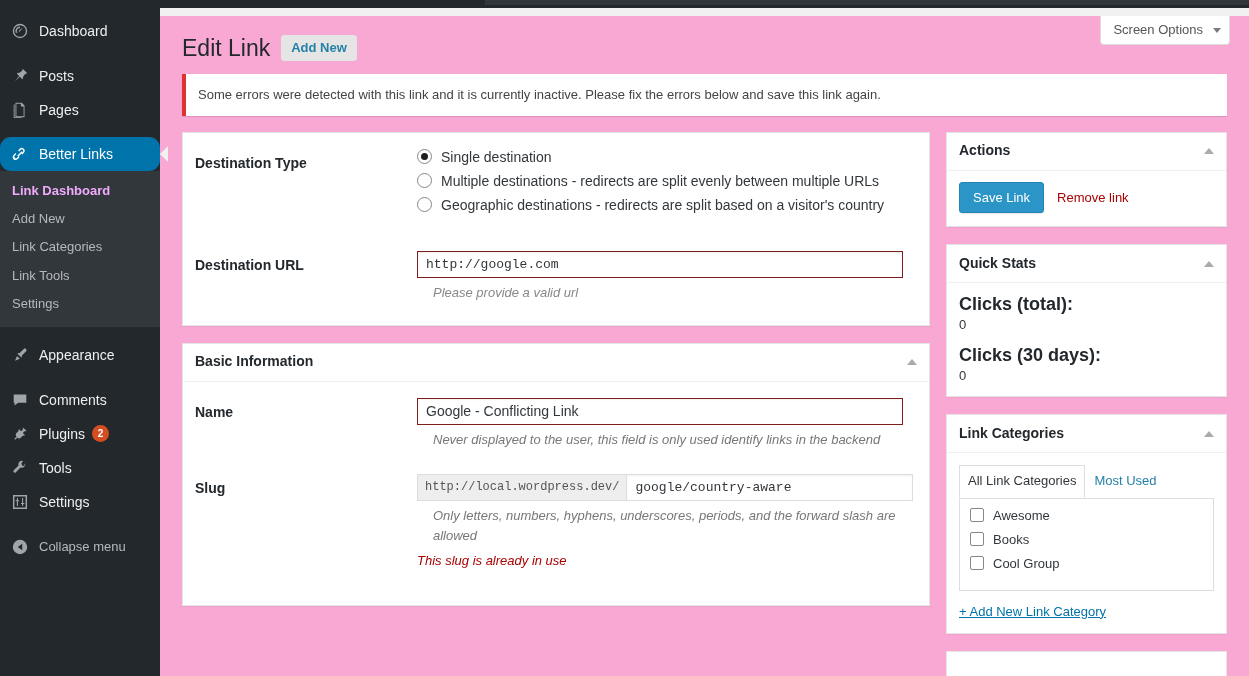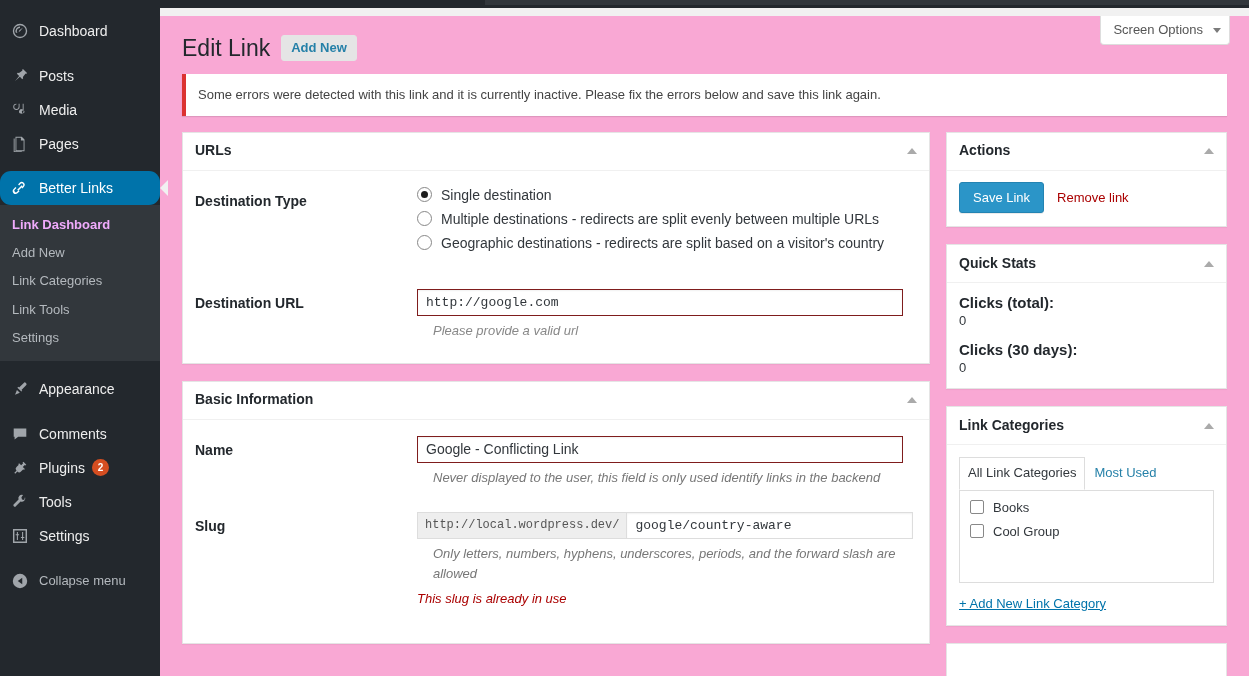--- a/index.html
+++ b/index.html
@@ -314,21 +314,21 @@
   .link-danger {
     color: #a00;
     font-size: 13px;
     margin-left: 13px;
     cursor: pointer;
     text-decoration: none;
   }
   .actions-row { display: flex; align-items: center; }
 
   .stat-label {
-    font-size: 15px;
+    font-size: 18px;
     font-weight: 700;
     color: #23282d;
     margin-bottom: 2px;
   }
   .stat-value {
     font-size: 13px;
     color: #32373c;
     margin-bottom: 13px;
   }
   .stat-value.last { margin-bottom: 0; }
@@ -407,28 +407,20 @@
 
   <div class="menu-item sep-top">
     <span class="mi-icon">
       <svg viewBox="0 0 20 20">
           <path d="M13.3 2.2l-1 1 .5.6-3.9 3-1.4-.3-1 1 2.6 2.6-4.6 5.4 5.4-4.6 2.6 2.6 1-1-.3-1.4 3-3.9.6.5 1-1z"></path>
         </svg>
     </span>
     <span class="mi-label">Posts</span>
   </div>
 
-  <div class="menu-item">
-    <span class="mi-icon">
-      <svg viewBox="0 0 20 20">
-          <path d="M6 3a3.5 3.5 0 103.5 3.5V3h-1v3.5A2.5 2.5 0 116 4zM13 3h1v8.5a2.5 2.5 0 11-1-2V3zm.5 7.5a1.5 1.5 0 101.5 1.5 1.5 1.5 0 00-1.5-1.5z"></path>
-        </svg>
-    </span>
-    <span class="mi-label">Media</span>
-  </div>
 
   <div class="menu-item">
     <span class="mi-icon">
       <svg viewBox="0 0 20 20">
           <path d="M5 2h7l3 3v13H5zm1 1v14h8V6h-3V3z"></path>
           <path d="M3 4h1v14h8v1H3z"></path>
         </svg>
     </span>
     <span class="mi-label">Pages</span>
   </div>
@@ -526,24 +518,20 @@
 
     <div class="notice-error">
       <span>Some errors were detected with this link and it is currently inactive. Please fix the errors below and save this link again.</span>
     </div>
 
     <div id="cols">
 
       <div id="col-left">
 
         <div class="postbox">
-          <div class="postbox-header">
-            <h2>URLs</h2>
-            <span class="toggle-tri"></span>
-          </div>
           <div class="postbox-body">
 
             <div class="form-row">
               <div class="lbl">Destination Type</div>
               <div class="fld">
                 <div class="radio-line">
                   <span class="radio checked"></span>
                   <span>Single destination</span>
                 </div>
                 <div class="radio-line">
@@ -634,20 +622,24 @@
             <span class="toggle-tri"></span>
           </div>
           <div class="sb-body">
             <div class="cat-tabs">
               <div class="cat-tab active">All Link Categories</div>
               <div class="cat-tab">Most Used</div>
             </div>
             <div class="cat-list">
               <div class="cat-item">
                 <span class="cbox"></span>
+                <span>Awesome</span>
+              </div>
+              <div class="cat-item">
+                <span class="cbox"></span>
                 <span>Books</span>
               </div>
               <div class="cat-item">
                 <span class="cbox"></span>
                 <span>Cool Group</span>
               </div>
             </div>
             <a class="add-cat-link">+ Add New Link Category</a>
           </div>
         </div>

